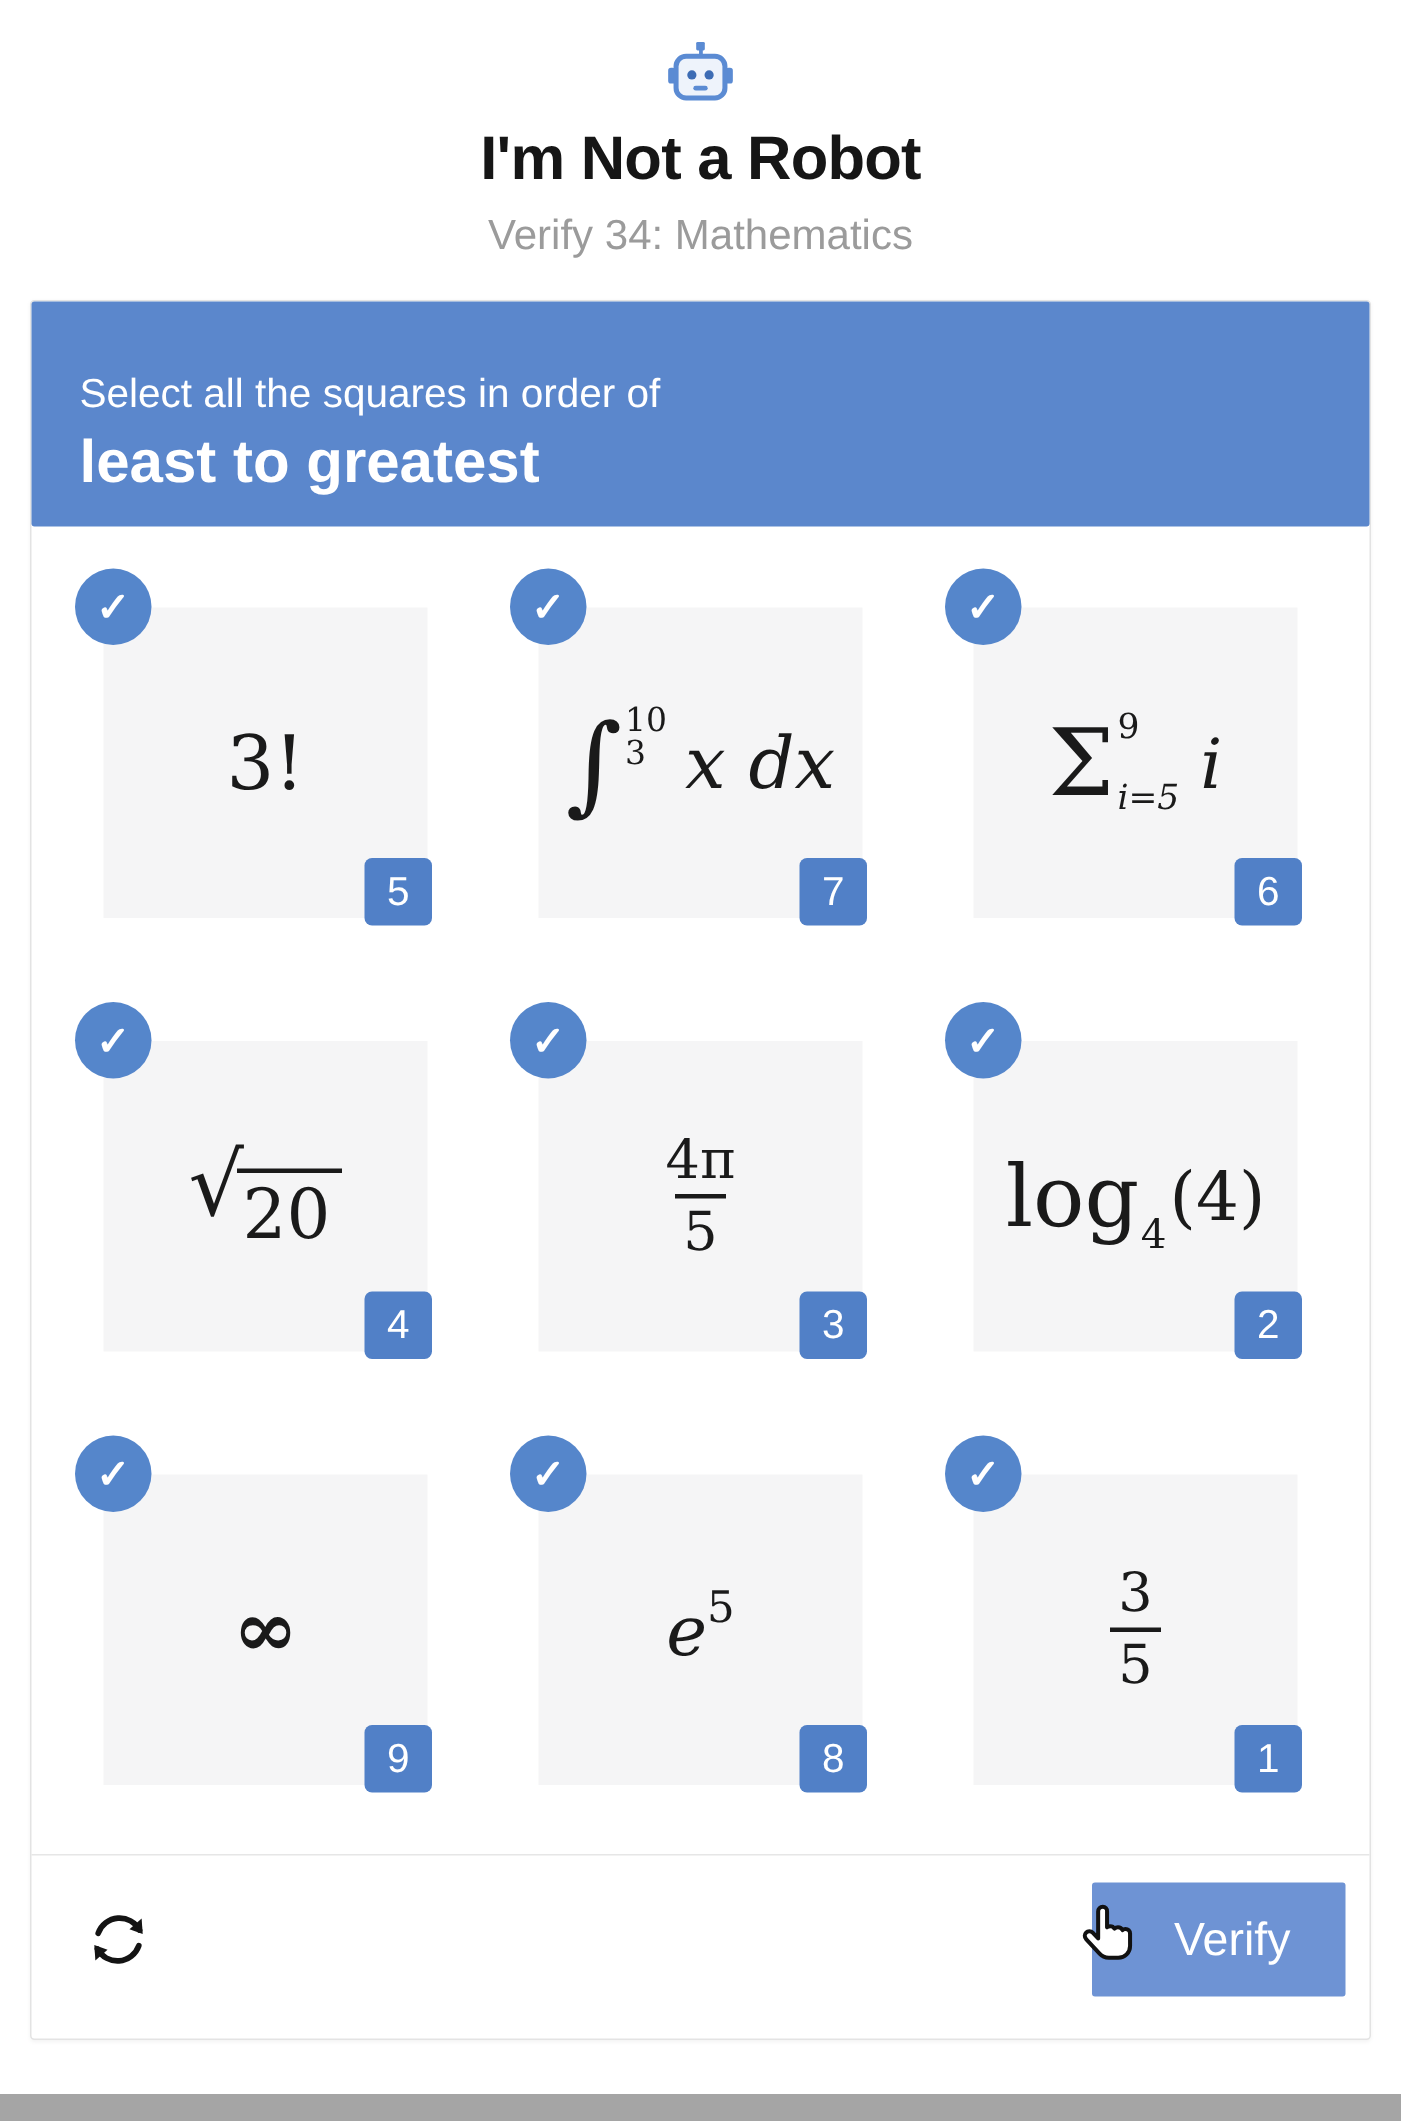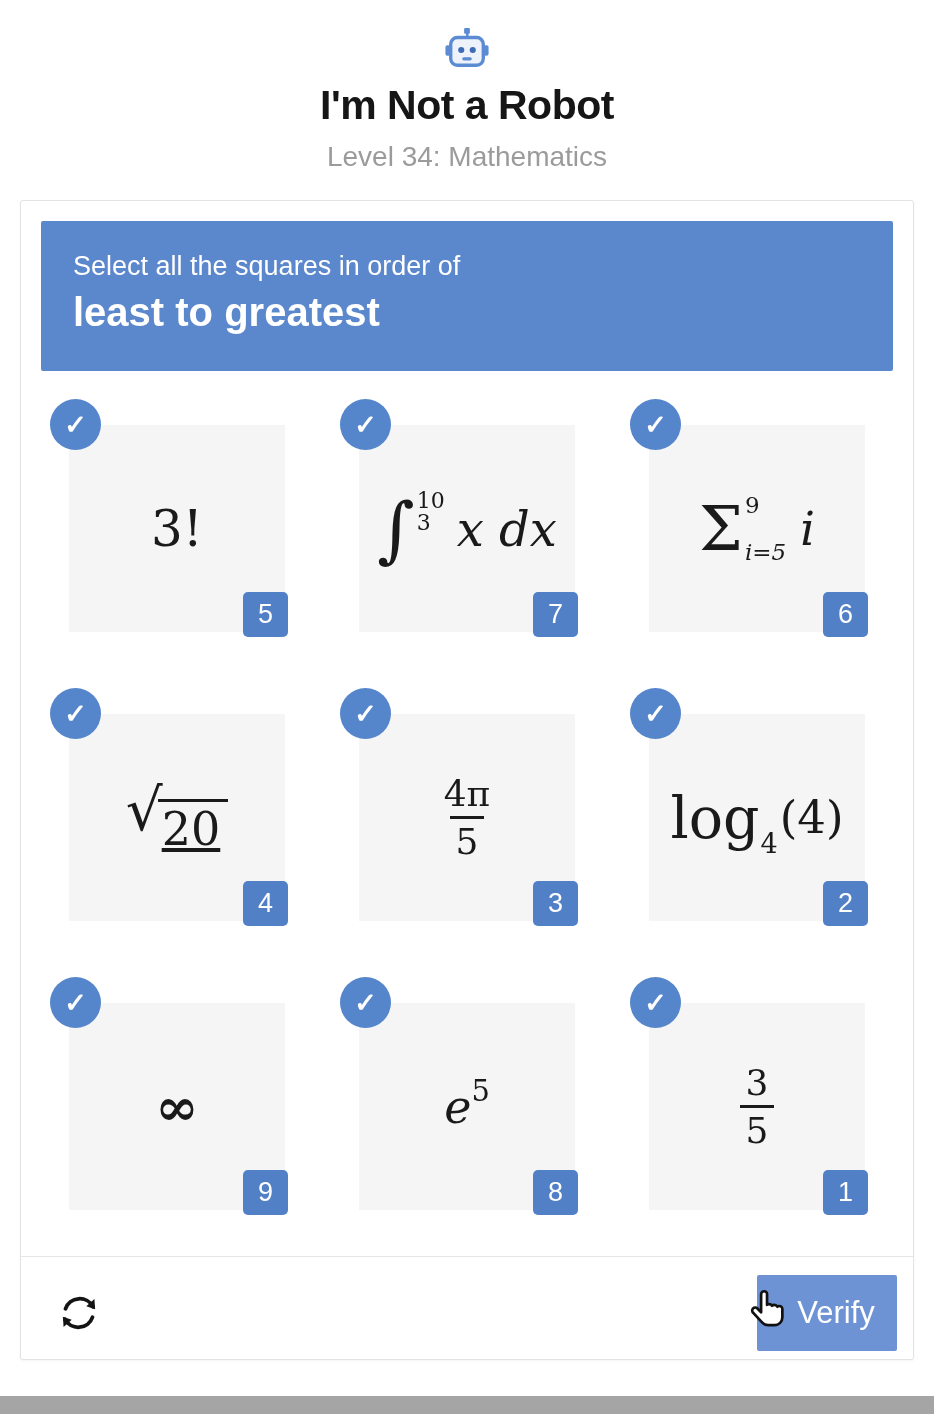--- a/index.html
+++ b/index.html
@@ -14,22 +14,22 @@
   
   .header{padding-top:26px;text-align:center;}
   .title-row{display:flex;align-items:center;justify-content:center;gap:10px;flex-direction:column;}
   .title{font-size:41px;font-weight:700;color:var(--text-dark);letter-spacing:-0.5px;}
   .robot{width:46px;height:46px;display:inline-block;}
   .subtitle{margin-top:12px;font-size:28px;color:var(--subtitle);}
 
   
   .card{width:894px;margin:27px auto 0;height:1160px;background:#fff;
     border:1px solid var(--card-border);border-radius:3px;box-shadow:0 1px 3px rgba(0,0,0,.05);}
-  .banner{margin:20px;background:var(--accent);color:#fff;height:150px;
-    padding:30px 32px;border-radius:2px;}
+  .banner{margin:0;background:var(--accent);color:#fff;height:150px;
+    padding:46px 32px;border-radius:2px;}
   .banner-line1{font-size:27px;font-weight:400;}
   .banner-line2{font-size:40px;font-weight:700;margin-top:8px;}
 
   
   .grid{margin-top:54px;padding:0 48px;display:grid;
     grid-template-columns:repeat(3,216px);justify-content:space-between;row-gap:82px;}
   .tile{position:relative;width:216px;height:207px;background:var(--tile-bg);
     display:flex;align-items:center;justify-content:center;cursor:pointer;}
   .check{position:absolute;top:-26px;left:-19px;width:51px;height:51px;border-radius:50%;
     background:var(--check);color:#fff;display:flex;align-items:center;justify-content:center;
@@ -47,38 +47,38 @@
   .op-limits{display:inline-flex;flex-direction:column;
     height:78px;font-size:22px;margin-left:2px;line-height:1;}
   .op-limits .lim-top{align-self:flex-start;}
   .op-limits .lim-bot{align-self:flex-start;}
   .int-body{font-size:48px;font-style:italic;margin-left:12px;}
   .sum-limits{height:70px;font-size:23px;}
   .sum-body{font-size:46px;font-style:italic;margin-left:14px;}
   .sqrt{display:inline-flex;align-items:flex-start;}
   .radical{font-size:58px;line-height:1;}
   .radicand{font-size:46px;line-height:1.1;border-top:3px solid var(--math);
-    margin-left:-5px;padding:2px 8px 0 4px;margin-top:18px;text-decoration:underline;}
+    margin-left:-5px;padding:2px 8px 0 4px;margin-top:18px;}
   .frac{display:inline-flex;flex-direction:column;align-items:center;font-size:36px;line-height:1.25;}
   .frac .den{border-top:3px solid var(--math);padding:0 6px;}
   .frac .num{padding:0 6px;}
   .log-fn{font-size:57px;}
   .log-base{font-size:27px;align-self:flex-end;margin:0 2px -8px 1px;}
   .log-arg{font-size:45px;}
   .inf{font-size:52px;font-weight:600;}
   .pow-base{font-size:46px;font-style:italic;}
   .pow-exp{font-size:29px;align-self:flex-start;margin-top:-6px;}
 
   
   .footer-divider{margin-top:46px;border-top:1px solid #e6e6e6;}
   .footer{height:111px;display:flex;align-items:center;justify-content:space-between;
     padding:0 16px 0 30px;}
   .refresh-btn{width:56px;height:56px;border:none;background:transparent;cursor:pointer;
     display:flex;align-items:center;justify-content:center;}
-  .verify-btn{position:relative;width:140px;height:76px;background:var(--verify);
+  .verify-btn{position:relative;width:169px;height:76px;background:var(--verify);
     border:none;border-radius:2px;color:#fff;font-size:31px;cursor:pointer;
     display:flex;align-items:center;justify-content:center;padding-left:18px;
     font-family:"Liberation Sans",sans-serif;}
   .cursor-icon{position:absolute;left:-12px;top:12px;width:46px;height:46px;}
 
   .bottom-bar{position:absolute;left:0;bottom:0;width:100%;height:18px;background:var(--bottom-bar);}
 </style>
 </head>
 <body>
 
@@ -89,21 +89,21 @@
       <rect x="23" y="7" width="2.6" height="5" fill="#5b8bd3"></rect>
       <rect x="1.5" y="20" width="5" height="11" rx="2" fill="#5b8bd3"></rect>
       <rect x="41.5" y="20" width="5" height="11" rx="2" fill="#5b8bd3"></rect>
       <rect x="7" y="12" width="34" height="29" rx="7" fill="#eef3fb" stroke="#5b8bd3" stroke-width="3.5"></rect>
       <circle cx="18" cy="25" r="3.2" fill="#3d6cb4"></circle>
       <circle cx="30" cy="25" r="3.2" fill="#3d6cb4"></circle>
       <rect x="19" y="32.5" width="10" height="3.4" rx="1.7" fill="#5b8bd3"></rect>
     </svg>
     <span class="title">I'm Not a Robot</span>
   </div>
-  <div class="subtitle">Level 34: Mathematics</div>
+  <div class="subtitle">Verify 34: Mathematics</div>
 </div>
 
 <div class="card">
   <div class="banner">
     <div class="banner-line1">Select all the squares in order of</div>
     <div class="banner-line2">least to greatest</div>
   </div>
 
   <div class="grid">
 

